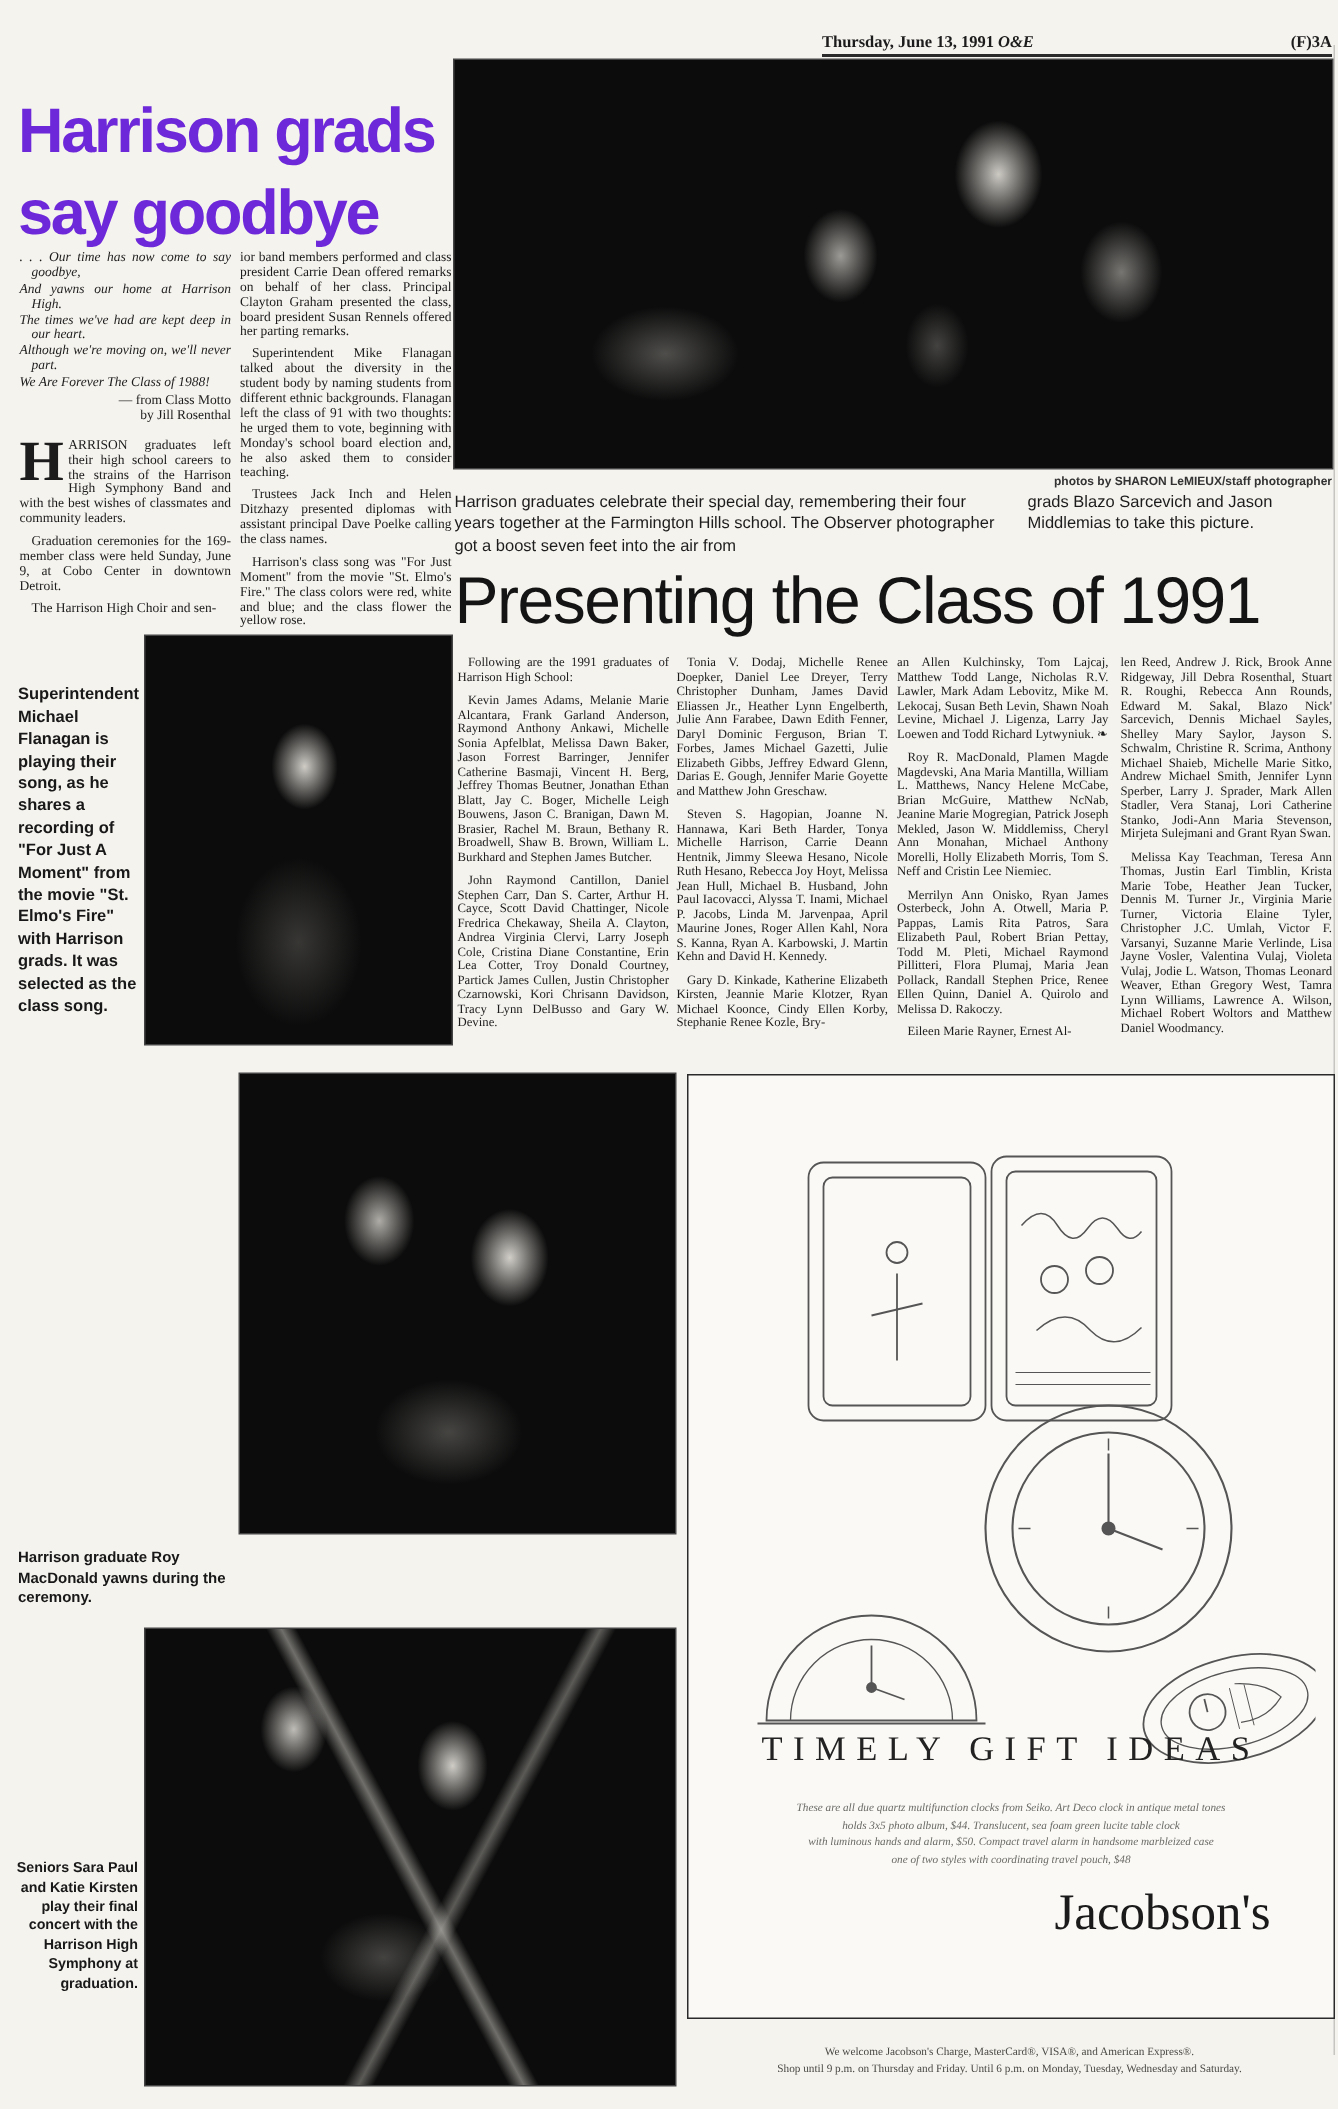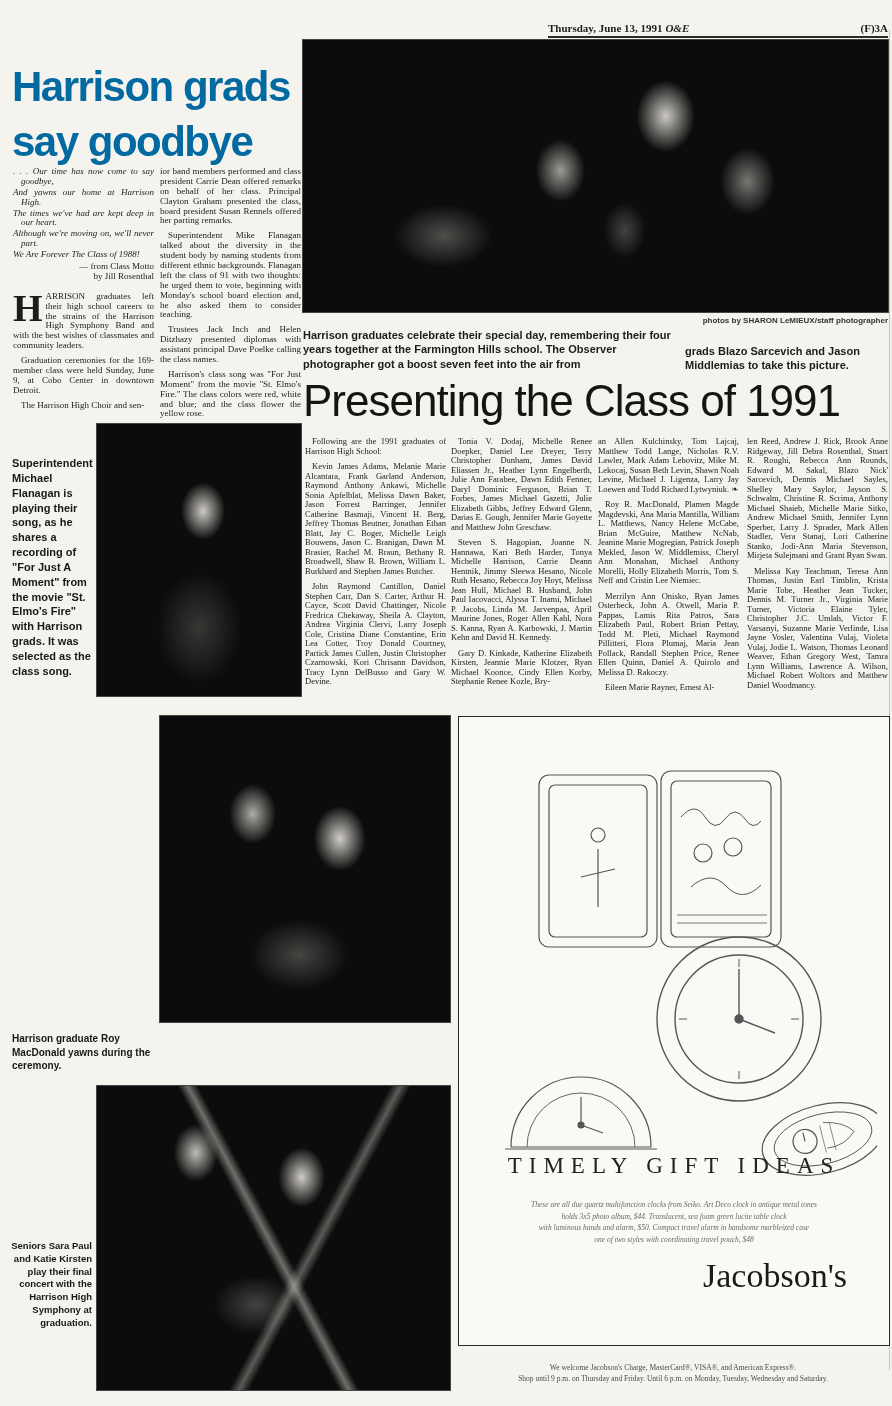--- a/index.html
+++ b/index.html
@@ -13,21 +13,21 @@
     position:absolute;left:548px;top:22px;width:340px;
     display:flex;justify-content:space-between;align-items:flex-end;
     border-bottom:2px solid #2a2a2a;padding-bottom:2px;
     font-size:11px;font-weight:bold;
   }
   .masthead .brand{font-style:italic;}
   
   .main-headline{
     position:absolute;left:12px;top:60px;width:292px;
     font-family:"Liberation Sans", sans-serif;font-weight:bold;
-    font-size:42px;line-height:1.3;letter-spacing:-1.5px;color:#0369a1;
+    font-size:42px;line-height:1.3;letter-spacing:-1.5px;color:#6d28d9;
   }
   
   .photo{position:absolute;background-color:#0c0c0c;box-shadow:0 0 0 1px #444;}
   .photo-top{left:303px;top:40px;width:585px;height:272px;
     background-image:
       radial-gradient(ellipse 45px 55px at 62% 28%,rgba(225,222,215,.9),rgba(0,0,0,0) 65%),
       radial-gradient(ellipse 38px 48px at 44% 48%,rgba(205,202,196,.75),rgba(0,0,0,0) 65%),
       radial-gradient(ellipse 42px 52px at 76% 52%,rgba(190,188,182,.6),rgba(0,0,0,0) 65%),
       radial-gradient(ellipse 70px 45px at 24% 72%,rgba(160,158,152,.45),rgba(0,0,0,0) 70%),
       radial-gradient(ellipse 30px 40px at 55% 70%,rgba(150,148,142,.4),rgba(0,0,0,0) 70%);}
@@ -47,24 +47,24 @@
       radial-gradient(ellipse 34px 44px at 28% 22%,rgba(222,219,212,.85),rgba(0,0,0,0) 65%),
       radial-gradient(ellipse 36px 46px at 58% 30%,rgba(228,225,218,.9),rgba(0,0,0,0) 65%),
       radial-gradient(ellipse 60px 42px at 45% 72%,rgba(150,148,142,.4),rgba(0,0,0,0) 70%);}
   
   .photo-credit{
     position:absolute;left:303px;top:316px;width:585px;text-align:right;
     font-family:"Liberation Sans", sans-serif;font-size:8px;font-weight:bold;color:#333;
   }
   .caption-row{
     position:absolute;left:303px;top:328px;width:585px;display:flex;gap:14px;
-    font-family:"Liberation Sans", sans-serif;font-size:11px;font-weight:bold;line-height:1.3;
+    font-family:"Liberation Sans", sans-serif;font-size:11px;font-weight:normal;line-height:1.3;
   }
   .caption-row .c1{width:368px;}
-  .caption-row .c2{flex:1;margin-top:16px;}
+  .caption-row .c2{flex:1;}
   .side-caption{
     position:absolute;font-family:"Liberation Sans", sans-serif;
     font-weight:bold;line-height:1.35;color:#181818;
   }
   .cap-flanagan{left:12px;top:456px;width:80px;font-size:11px;}
   .cap-roy{left:12px;top:1032px;width:146px;font-size:10px;}
   .cap-symphony{left:10px;top:1240px;width:82px;font-size:9.5px;text-align:right;}
   
   .story-col{
     position:absolute;top:167px;width:141px;font-size:9px;line-height:1.1;

